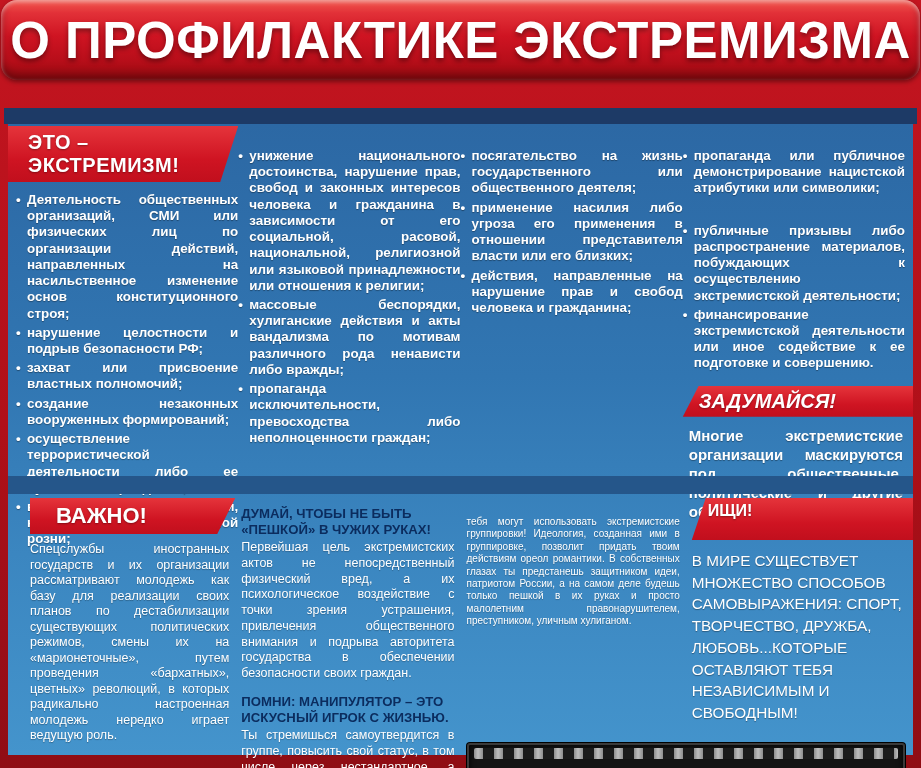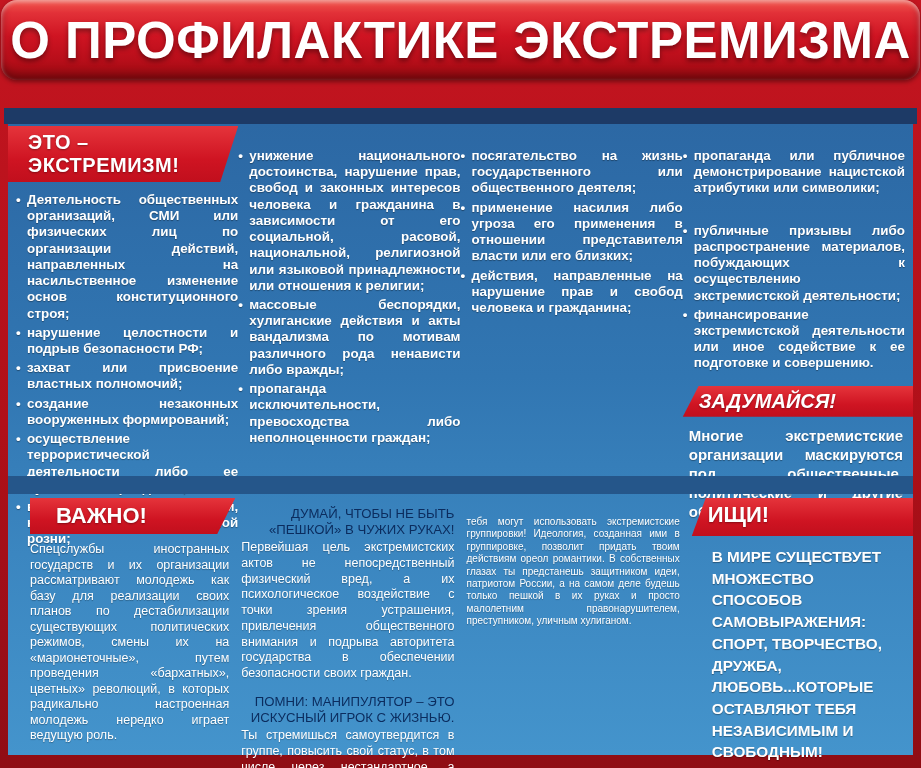--- a/index.html
+++ b/index.html
@@ -28,21 +28,21 @@
 
   
   .band{background:linear-gradient(180deg,#e5343b 0%,#cf1422 60%,#c10f1d 100%);color:#fff;font-weight:bold;
     box-shadow:0 2px 3px rgba(0,0,0,.3);text-shadow:0 1px 2px rgba(0,0,0,.35);}
   .band-eto{margin-left:-8px;padding:5px 18px 5px 20px;font-size:20px;letter-spacing:.5px;
     clip-path:polygon(0 0,100% 0,calc(100% - 18px) 100%,0 100%);}
   .band-zadumaysya{margin-right:-8px;margin-top:14px;padding:4px 10px 4px 16px;font-size:20px;
     clip-path:polygon(16px 0,100% 0,100% 100%,0 100%);font-style:italic;}
   .band-vazhno{margin-left:14px;margin-right:-6px;padding:5px 10px 5px 26px;font-size:22px;
     clip-path:polygon(0 0,100% 0,calc(100% - 18px) 100%,0 100%);}
-  .band-ischi{margin-right:-8px;padding:4px 10px 8px 16px;font-size:22px;
+  .band-ischi{margin-right:-8px;padding:4px 10px 20px 16px;font-size:16px;
     clip-path:polygon(14px 0,100% 0,100% 100%,0 100%);}
 
   
   .bullets{list-style:none;margin:10px 0 0;padding:0;color:#fff;font-weight:bold;font-size:13.4px;
     line-height:1.21;text-align:justify;text-shadow:0 1px 1px rgba(0,0,0,.35);}
   .bullets li{position:relative;padding-left:11px;margin-bottom:3px;}
   .bullets li::before{content:"\2022";position:absolute;left:0;top:0;}
   .col{padding-top:2px;}
   .col-2 .bullets,.col-3 .bullets,.col-4 .bullets{margin-top:22px;}
   .col-4 .bullets li:first-child{margin-bottom:26px;}
@@ -52,27 +52,27 @@
   
   .panel{color:#fff;}
   .panel-vazhno{grid-column:1;grid-row:1 / 3;}
   .panel-dumay{grid-column:2;grid-row:1 / 3;padding-top:8px;}
   .panel-cont{grid-column:3;grid-row:1;padding-top:8px;}
   .panel-ischi{grid-column:4;grid-row:1;}
   .vazhno-bold{margin:8px 0 0 14px;font-weight:bold;font-size:14px;line-height:1.25;
     text-shadow:0 1px 1px rgba(0,0,0,.35);}
   .vazhno-body{margin:8px 0 0 14px;font-size:12.5px;line-height:1.24;text-align:justify;
     text-shadow:0 1px 1px rgba(0,0,0,.3);}
-  .navy-heading{color:#0b2c5e;font-weight:normal;font-size:13.2px;line-height:1.22;margin:0 0 2px;text-align:right;}
+  .navy-heading{color:#0b2c5e;font-weight:bold;font-size:13.2px;line-height:1.22;margin:0 0 2px;}
   .panel-dumay .body{font-size:12.5px;line-height:1.26;text-align:justify;margin:2px 0 12px;
     text-shadow:0 1px 1px rgba(0,0,0,.25);}
   .panel-cont .body{font-size:10px;line-height:1.24;text-align:justify;
     text-shadow:0 1px 1px rgba(0,0,0,.25);}
-  .ischi-body{font-weight:bold;font-size:15.3px;line-height:1.42;margin-top:10px;
-    text-shadow:0 1px 1px rgba(0,0,0,.35);margin-left:20px;}
+  .ischi-body{font-weight:normal;font-size:15.3px;line-height:1.42;margin-top:10px;
+    text-shadow:0 1px 1px rgba(0,0,0,.35);}
 
   
   .filmstrip{grid-column:3 / 5;grid-row:2;background:#141414;border:2px solid #3a3a3a;border-radius:3px;
     box-shadow:0 0 0 1px #000, inset 0 0 6px #000;display:flex;flex-direction:column;padding:2px 3px;box-sizing:border-box;}
   .sprockets{height:11px;margin:1px 2px;border-radius:2px;
     background:repeating-linear-gradient(90deg,#8f8f8f 0px,#bfbfbf 4px,#8f8f8f 9px,#1b1b1b 9px,#1b1b1b 20px);}
 </style>
 </head>
 <body>
 

